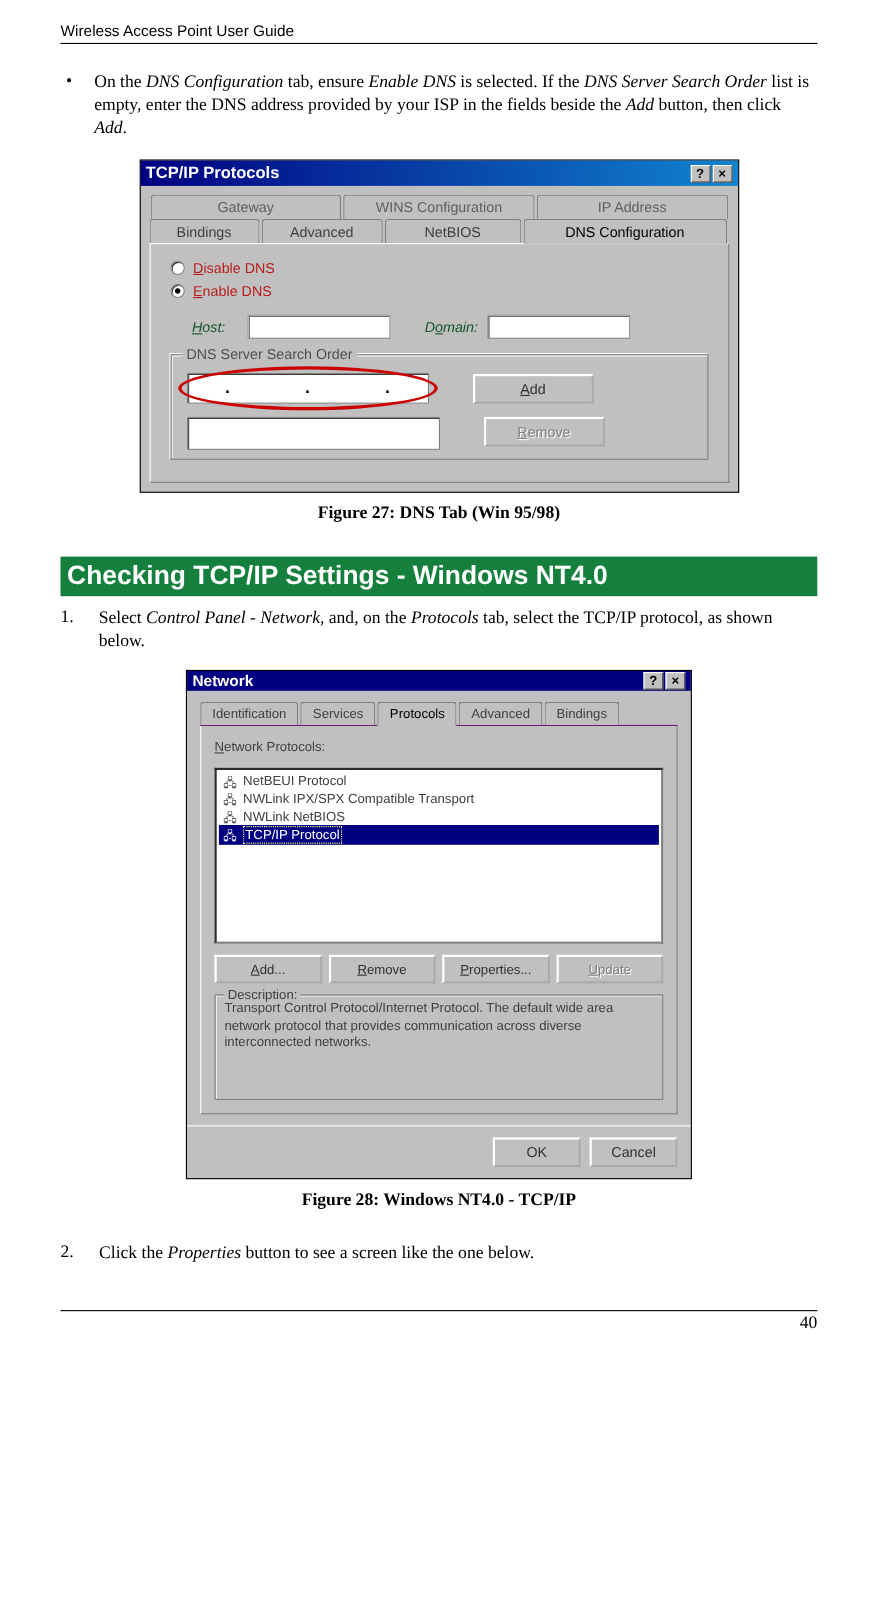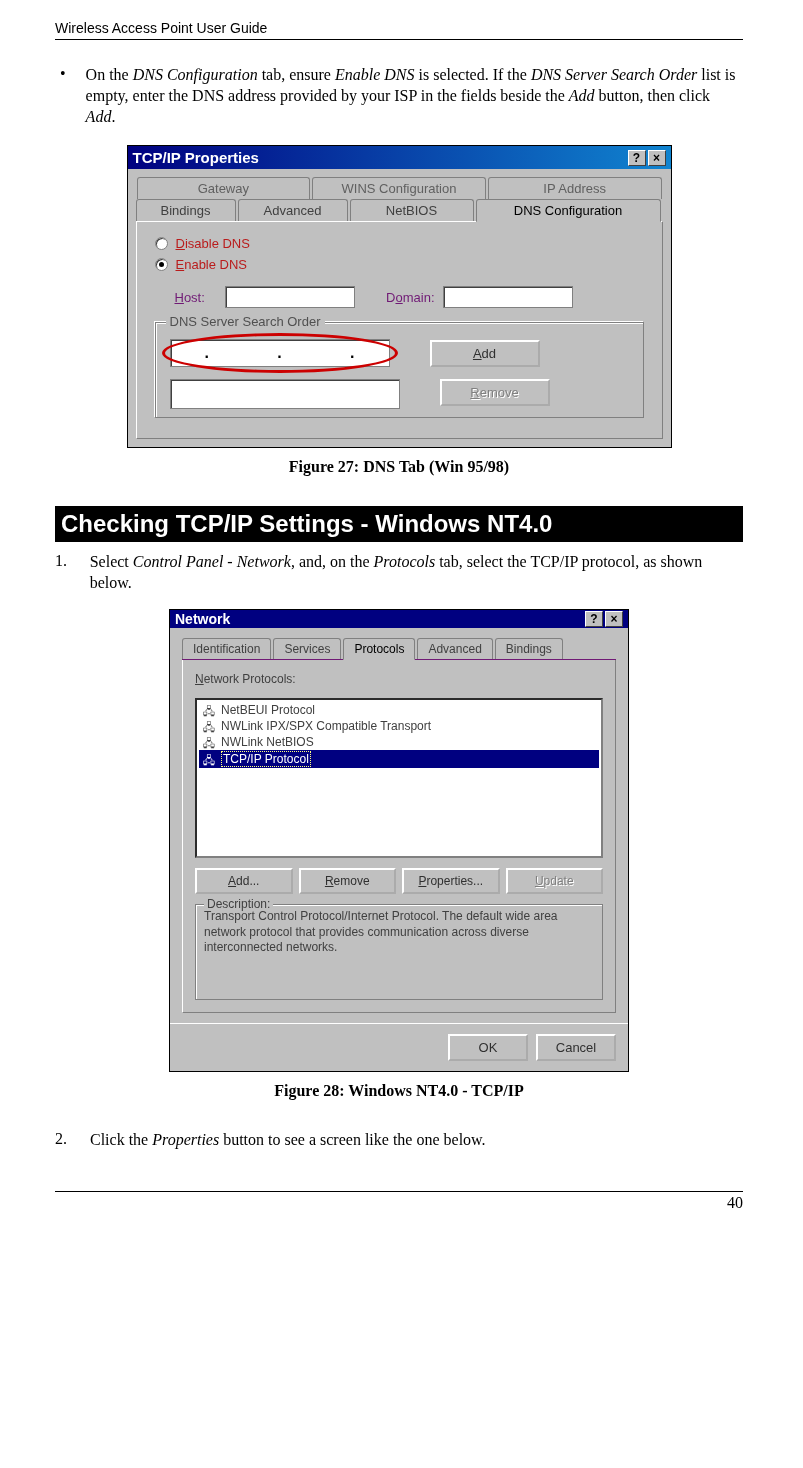--- a/index.html
+++ b/index.html
@@ -17,21 +17,21 @@
       border-bottom: 1px solid #000;
       padding-bottom: 3px;
       margin-bottom: 25px;
     }
     .bullet-container { display: flex; margin-bottom: 18px; margin-left: 5px; }
     .bullet { margin-right: 20px; }
     .bullet-text p { line-height: 1.3; }
     .figure-wrap { text-align: center; }
     .figure-caption { font-weight: bold; margin: 10px 0 30px 0; }
     .section-heading {
-      background: #000000;
+      background: #15803d;
       color: #fff;
       font-family: Arial, sans-serif;
       font-size: 24px;
       font-weight: bold;
       padding: 4px 6px;
       margin-bottom: 10px;
     }
     .numbered { display: flex; margin-bottom: 15px; }
     .numbered .num { width: 35px; }
     .numbered p { line-height: 1.3; }
@@ -98,21 +98,21 @@
     .radio95 {
       width:13px; height:13px; border-radius:50%;
       border:1px solid #808080; background:#fff;
       box-shadow: inset 1px 1px 0 #404040, inset -1px -1px 0 #fff;
       margin-right:8px; position:relative;
     }
     .radio95.checked::after{
       content:''; position:absolute; left:3px; top:3px;
       width:5px; height:5px; background:#000; border-radius:50%;
     }
-    .fieldrow { display:flex; align-items:center; margin: 14px 0 14px 20px; color:#701a75;}
+    .fieldrow { display:flex; align-items:center; margin: 14px 0 14px 20px; color:#14532d;font-style:italic;}
     .fieldrow .lbl { width:50px; }
     .fieldrow .inp95 {
       height:22px; background:#fff;
       border:1px solid #808080;
       box-shadow: inset 1px 1px 0 #404040;
     }
     .group95 {
       border:1px solid #808080;
       border-left-color:#808080;
       box-shadow: 1px 1px 0 #fff inset, -1px -1px 0 #fff;
@@ -246,21 +246,21 @@
   <div class="bullet-text">
     <p>
       <span>On the </span><em>DNS Configuration</em><span> tab, ensure </span><em>Enable DNS</em><span> is selected. If the </span><em>DNS Server Search Order</em><span> list is empty, enter the DNS address provided by your ISP in the fields beside the </span><em>Add</em><span> button, then click </span><em>Add</em><span>.</span>
     </p>
   </div>
 </div>
 
 <div class="figure-wrap">
   <div class="dlg95">
     <div class="titlebar95">
-      <span class="title-text">TCP/IP Properties</span>
+      <span class="title-text">TCP/IP Protocols</span>
       <div class="winbtn">
           <span>?</span>
         </div>
       <div class="winbtn">
           <span>×</span>
         </div>
     </div>
     <div class="dlg95-body">
       <div class="tabrow back">
         <div class="tab95"><span>Gateway</span></div>

